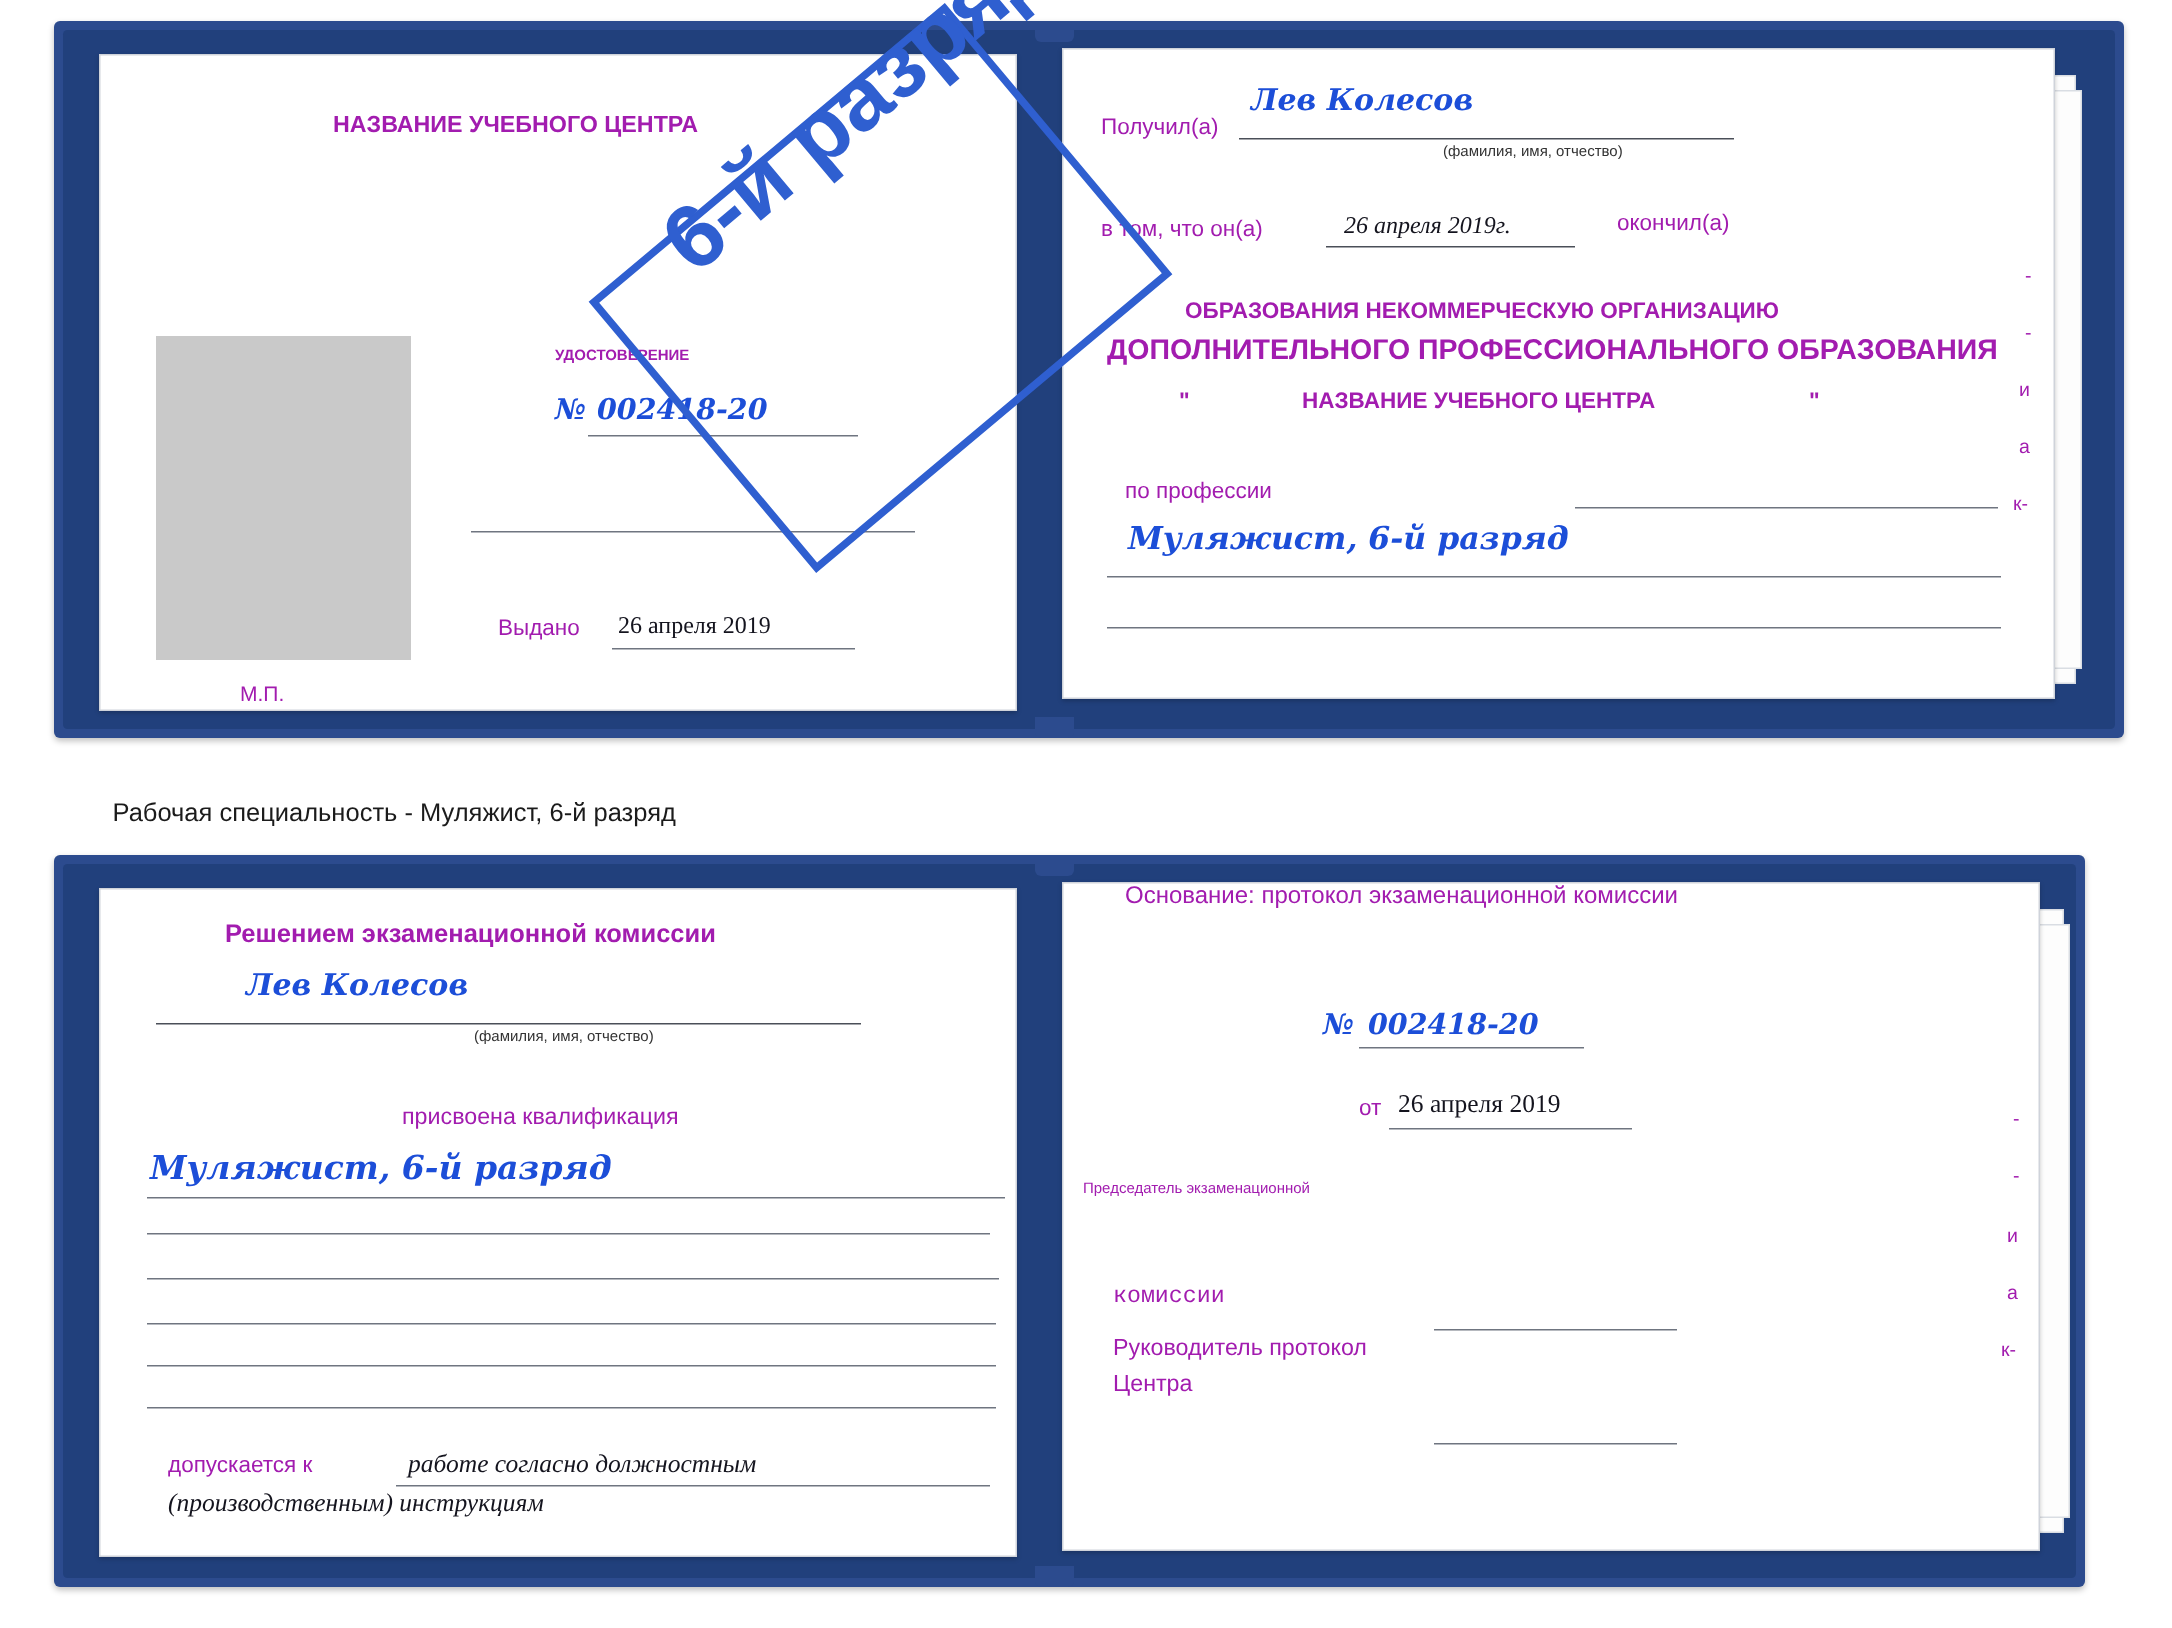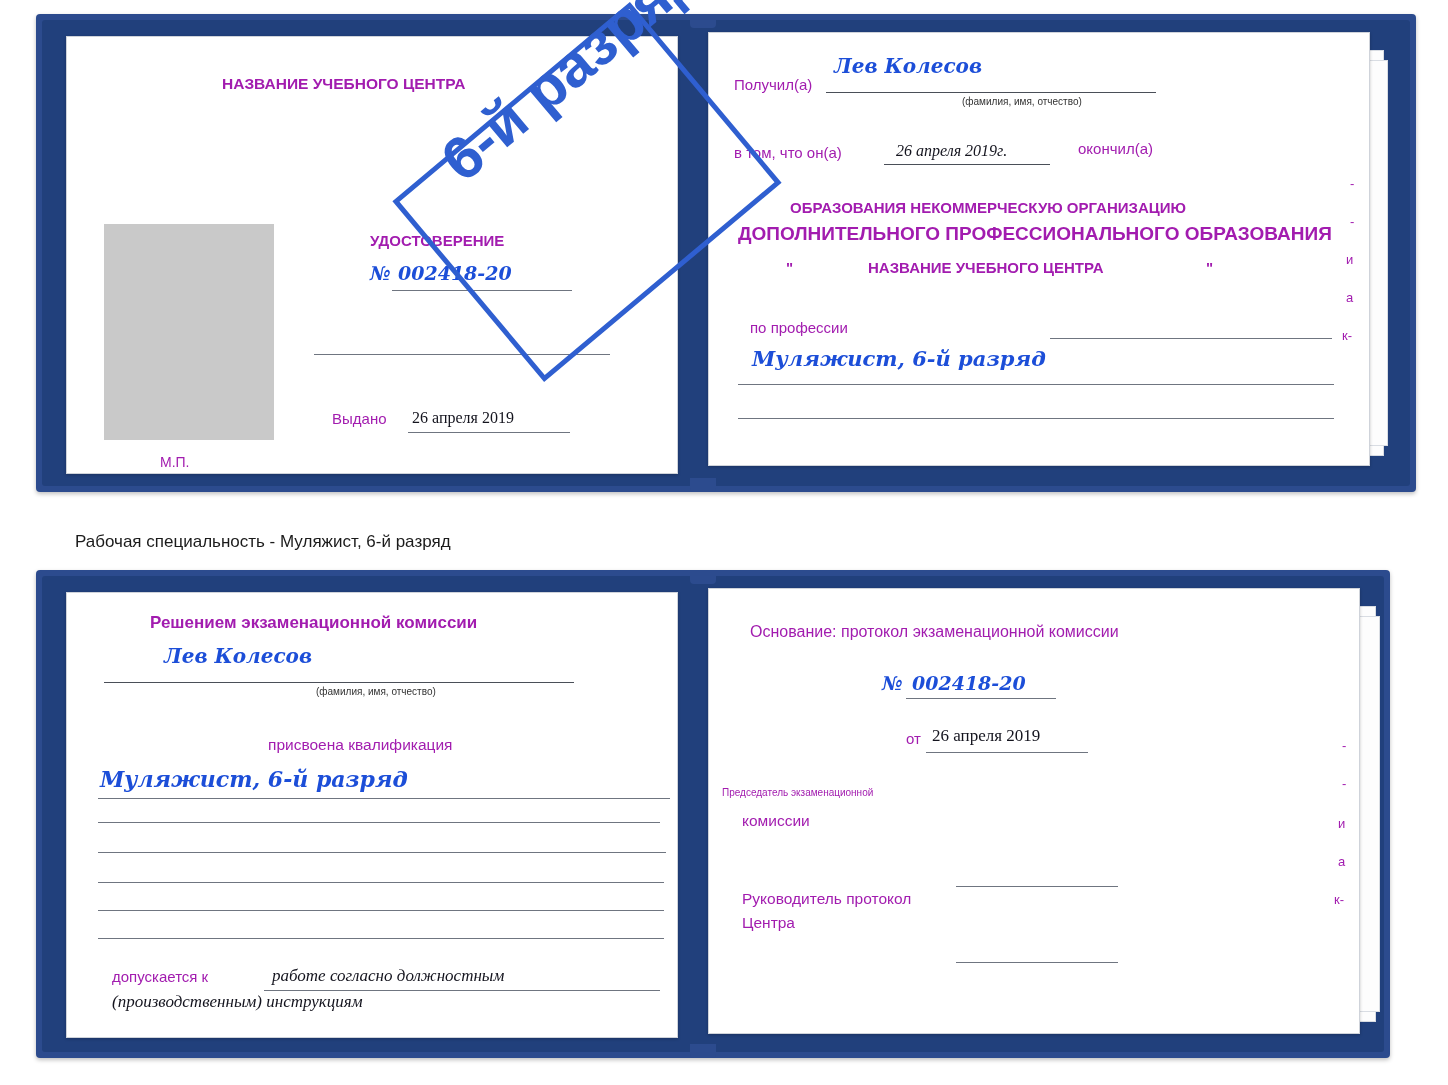--- a/index.html
+++ b/index.html
@@ -156,21 +156,21 @@
 <div class="page-edge" style="left:1330px; top:50px; width:52px; height:404px;"></div>
 <div class="page-edge" style="left:1342px; top:60px; width:44px; height:384px;"></div>
 
 <div class="page page-tl"></div>
 <div class="page page-tr"></div>
 
 <div class="print bold" style="left:222px; top:74px; font-size:15.5px;">НАЗВАНИЕ УЧЕБНОГО ЦЕНТРА</div>
 
 <div class="photo-box" style="left:104px; top:224px; width:170px; height:216px;"></div>
 
-<div class="print bold" style="left:370px; top:232px; font-size:15px;">УДОСТОВЕРЕНИЕ</div>
+<div class="print bold" style="left:370px; top:232px; font-size:10px;">УДОСТОВЕРЕНИЕ</div>
 
 <div class="hand" style="left:370px; top:262px; font-size:19px;">№</div>
 <div class="hand" style="left:398px; top:262px; font-size:19px;">002418-20</div>
 <div class="rule" style="left:392px; top:290px; width:180px;"></div>
 
 <div class="rule" style="left:314px; top:354px; width:296px;"></div>
 
 <div class="print" style="left:332px; top:410px;">Выдано</div>
 <div class="typed" style="left:412px; top:409px; font-size:16px;">26 апреля 2019</div>
 <div class="rule" style="left:408px; top:432px; width:162px;"></div>
@@ -239,32 +239,32 @@
 <div class="rule" style="left:98px; top:852px; width:568px;"></div>
 <div class="rule" style="left:98px; top:882px; width:566px;"></div>
 <div class="rule" style="left:98px; top:910px; width:566px;"></div>
 <div class="rule" style="left:98px; top:938px; width:566px;"></div>
 
 <div class="print" style="left:112px; top:968px; font-size:15px;">допускается к</div>
 <div class="typed ital" style="left:272px; top:966px; font-size:17px;">работе согласно должностным</div>
 <div class="rule" style="left:264px; top:990px; width:396px;"></div>
 <div class="typed ital" style="left:112px; top:992px; font-size:17px;">(производственным) инструкциям</div>
 
-<div class="print" style="left:750px; top:622px; font-size:16px;">Основание: протокол экзаменационной комиссии</div>
+<div class="print" style="left:750px; top:588px; font-size:16px;">Основание: протокол экзаменационной комиссии</div>
 
 <div class="hand" style="left:882px; top:672px; font-size:19px;">№</div>
 <div class="hand" style="left:912px; top:672px; font-size:19px;">002418-20</div>
 <div class="rule" style="left:906px; top:698px; width:150px;"></div>
 
 <div class="print" style="left:906px; top:730px; font-size:15px;">от</div>
 <div class="typed" style="left:932px; top:726px; font-size:17px;">26 апреля 2019</div>
 <div class="rule" style="left:926px; top:752px; width:162px;"></div>
 
 <div class="print" style="left:722px; top:787px; font-size:10px;">Председатель экзаменационной</div>
-<div class="print" style="left:742px; top:811px; font-size:15.5px;">комиссии</div>
+<div class="print" style="left:742px; top:855px; font-size:15.5px;font-family:Liberation Mono, monospace;">комиссии</div>
 <div class="rule" style="left:956px; top:886px; width:162px;"></div>
 
 <div class="print" style="left:742px; top:889px; font-size:15.5px;">Руководитель протокол</div>
 <div class="print" style="left:742px; top:913px; font-size:15.5px;">Центра</div>
 <div class="rule" style="left:956px; top:962px; width:162px;"></div>
 
 <div class="print" style="left:1342px; top:738px; font-size:13px;">-</div>
 <div class="print" style="left:1342px; top:776px; font-size:13px;">-</div>
 <div class="print" style="left:1338px; top:816px; font-size:13px;">и</div>
 <div class="print" style="left:1338px; top:854px; font-size:13px;">а</div>

